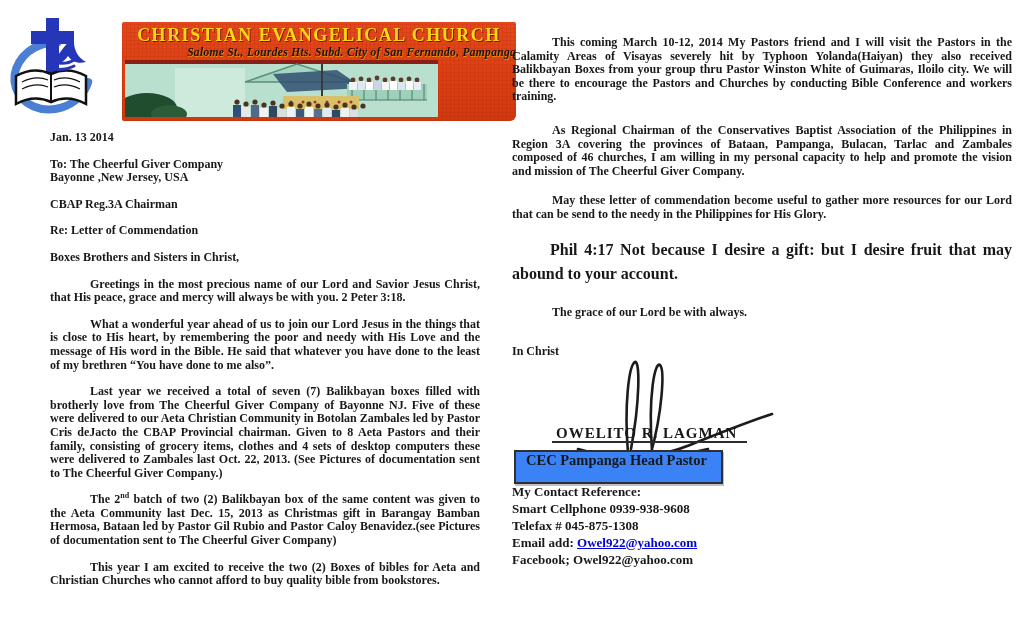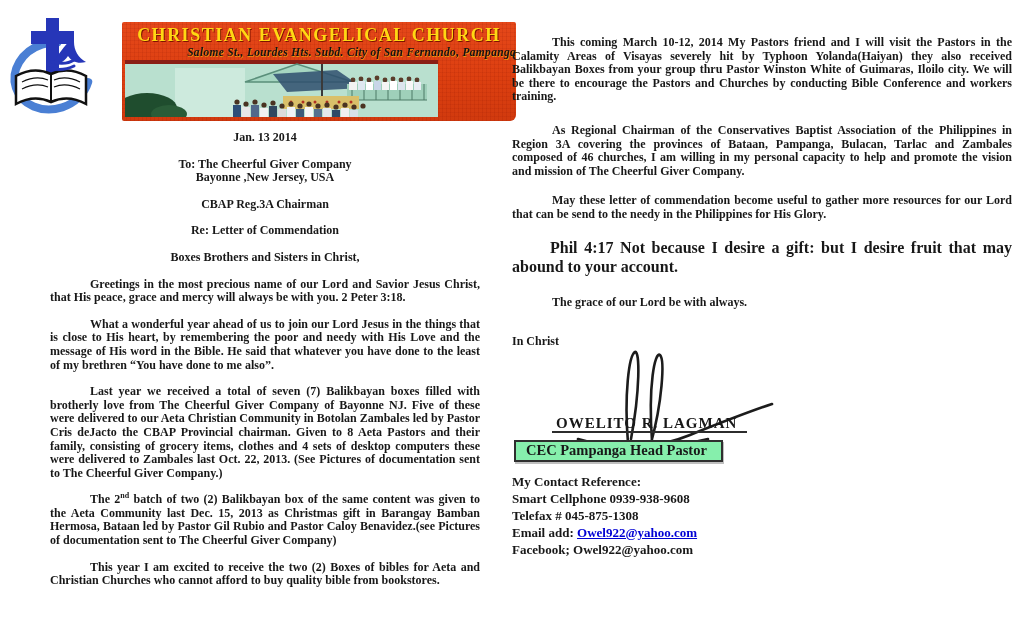--- a/index.html
+++ b/index.html
@@ -30,46 +30,46 @@
     margin:0;text-align:right;font-style:italic;font-weight:bold;
     font-size:11.5px;color:#141414;letter-spacing:.3px;
     text-shadow:.5px .5px 0 rgba(255,216,19,.55);
     white-space:nowrap;
   }
   .banner-photo{position:absolute;left:3px;bottom:4px;width:313px;height:57px;}
   
   .col{position:absolute;font-weight:bold;font-size:12px;line-height:13.6px;}
   .col-left {left:50px; top:131px;width:430px;}
   .col-right{left:512px;top:36px; width:500px;}
-  .line{margin:0;text-align:center;}
+  .line{margin:0;}
   .gap{height:13px;}
   .para{
     margin:0 0 13px 0;text-align:justify;text-indent:40px;
   }
   .para:last-child{margin-bottom:0;}
   .verse{
-    margin:16px 0 20px 0;font-size:16px;line-height:19px;
+    margin:16px 0 20px 0;font-size:16px;line-height:24px;
     text-align:justify;text-indent:38px;
   }
   .grace{margin:0 0 26px 0;text-indent:40px;}
   .closing{margin:0;}
   sup{font-size:8px;line-height:0;}
   
   .sig-block{position:relative;height:112px;margin-top:6px;}
   .sig-svg{position:absolute;left:28px;top:-8px;width:250px;height:100px;pointer-events:none;}
   .sig-name{
     position:absolute;left:40px;top:62px;
     font-size:15px;letter-spacing:1px;white-space:nowrap;
     border-bottom:2.5px solid #2c2c2c;padding:0 10px 1px 4px;
   }
   .sig-title-box{
     position:absolute;left:2px;top:85px;
     border:2px solid #2f2f2f;box-shadow:1px 2px 0 rgba(0,0,0,.25);
-    padding:2px 14px 3px 10px;font-size:14.5px;white-space:nowrap;
-    background:#86efac;
+    padding:2px 14px 15px 10px;font-size:14.5px;white-space:nowrap;
+    background:#3b82f6;
   }
   
   .contact{margin-top:6px;font-size:13px;line-height:17px;}
   .contact p{margin:0;}
   a.email-link{color:#0000d4;text-decoration:underline;cursor:pointer;}
 </style>
 </head>
 <body>
 
 <svg class="logo" viewBox="0 0 92 116" aria-hidden="true">

